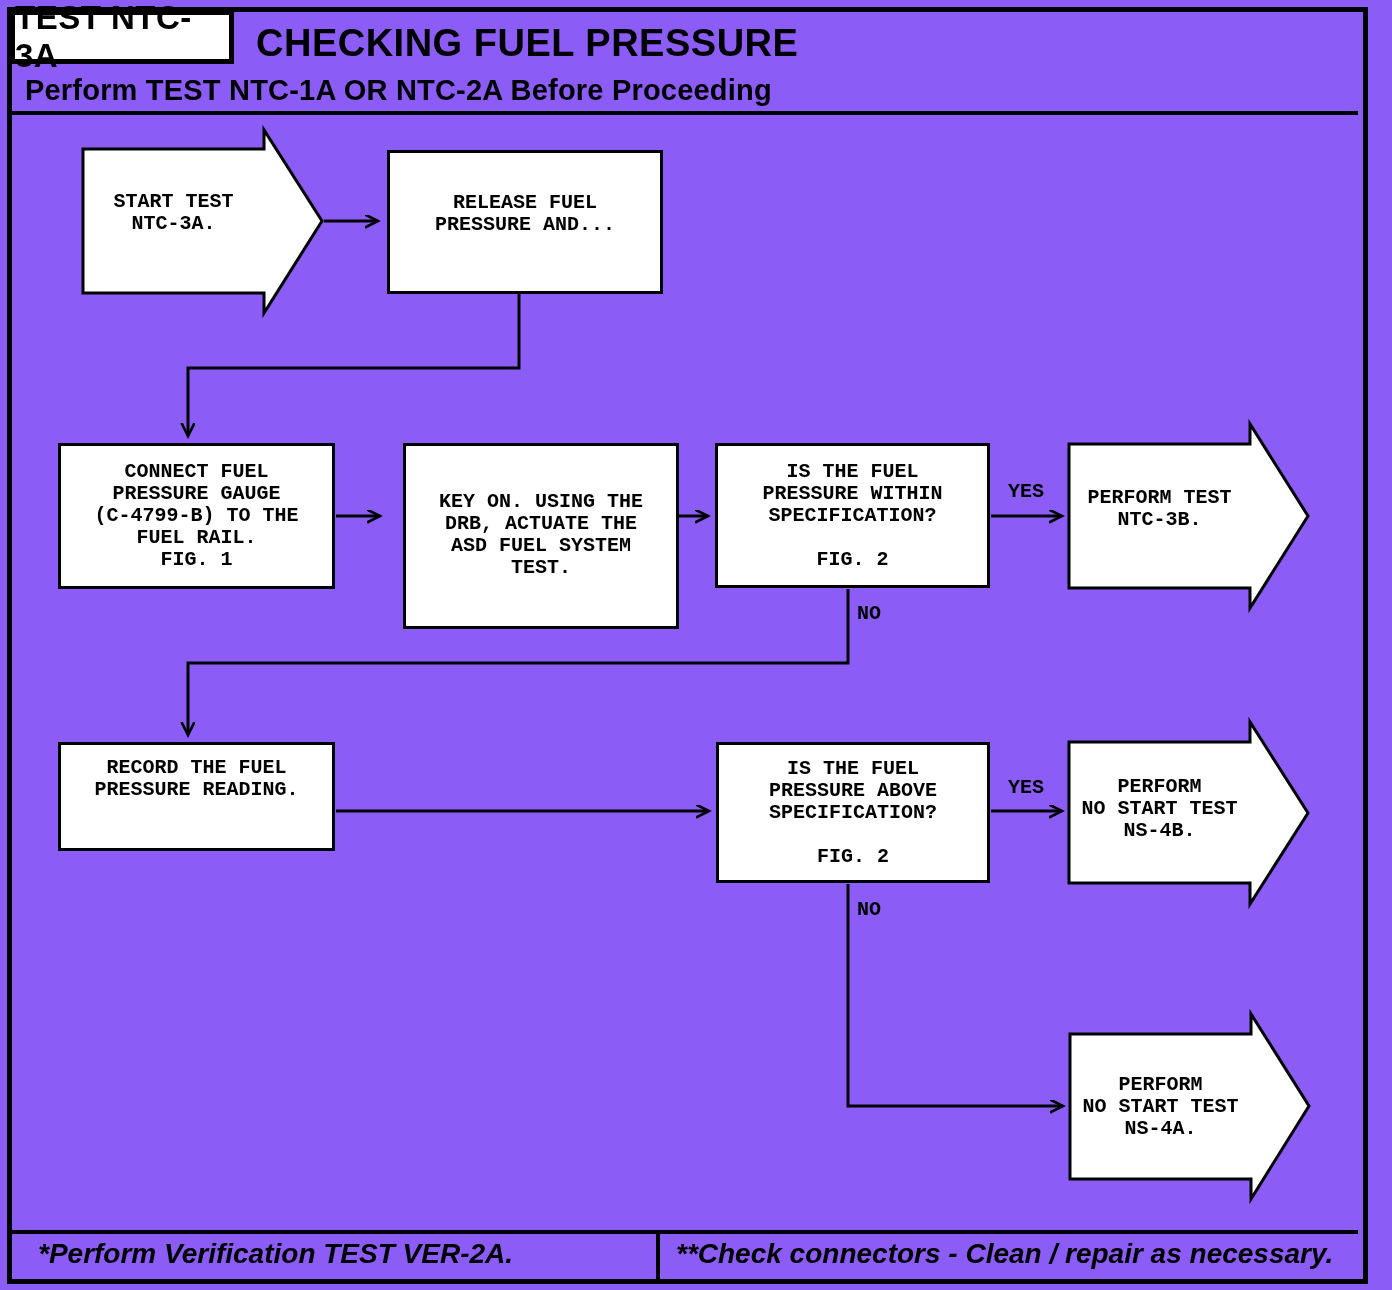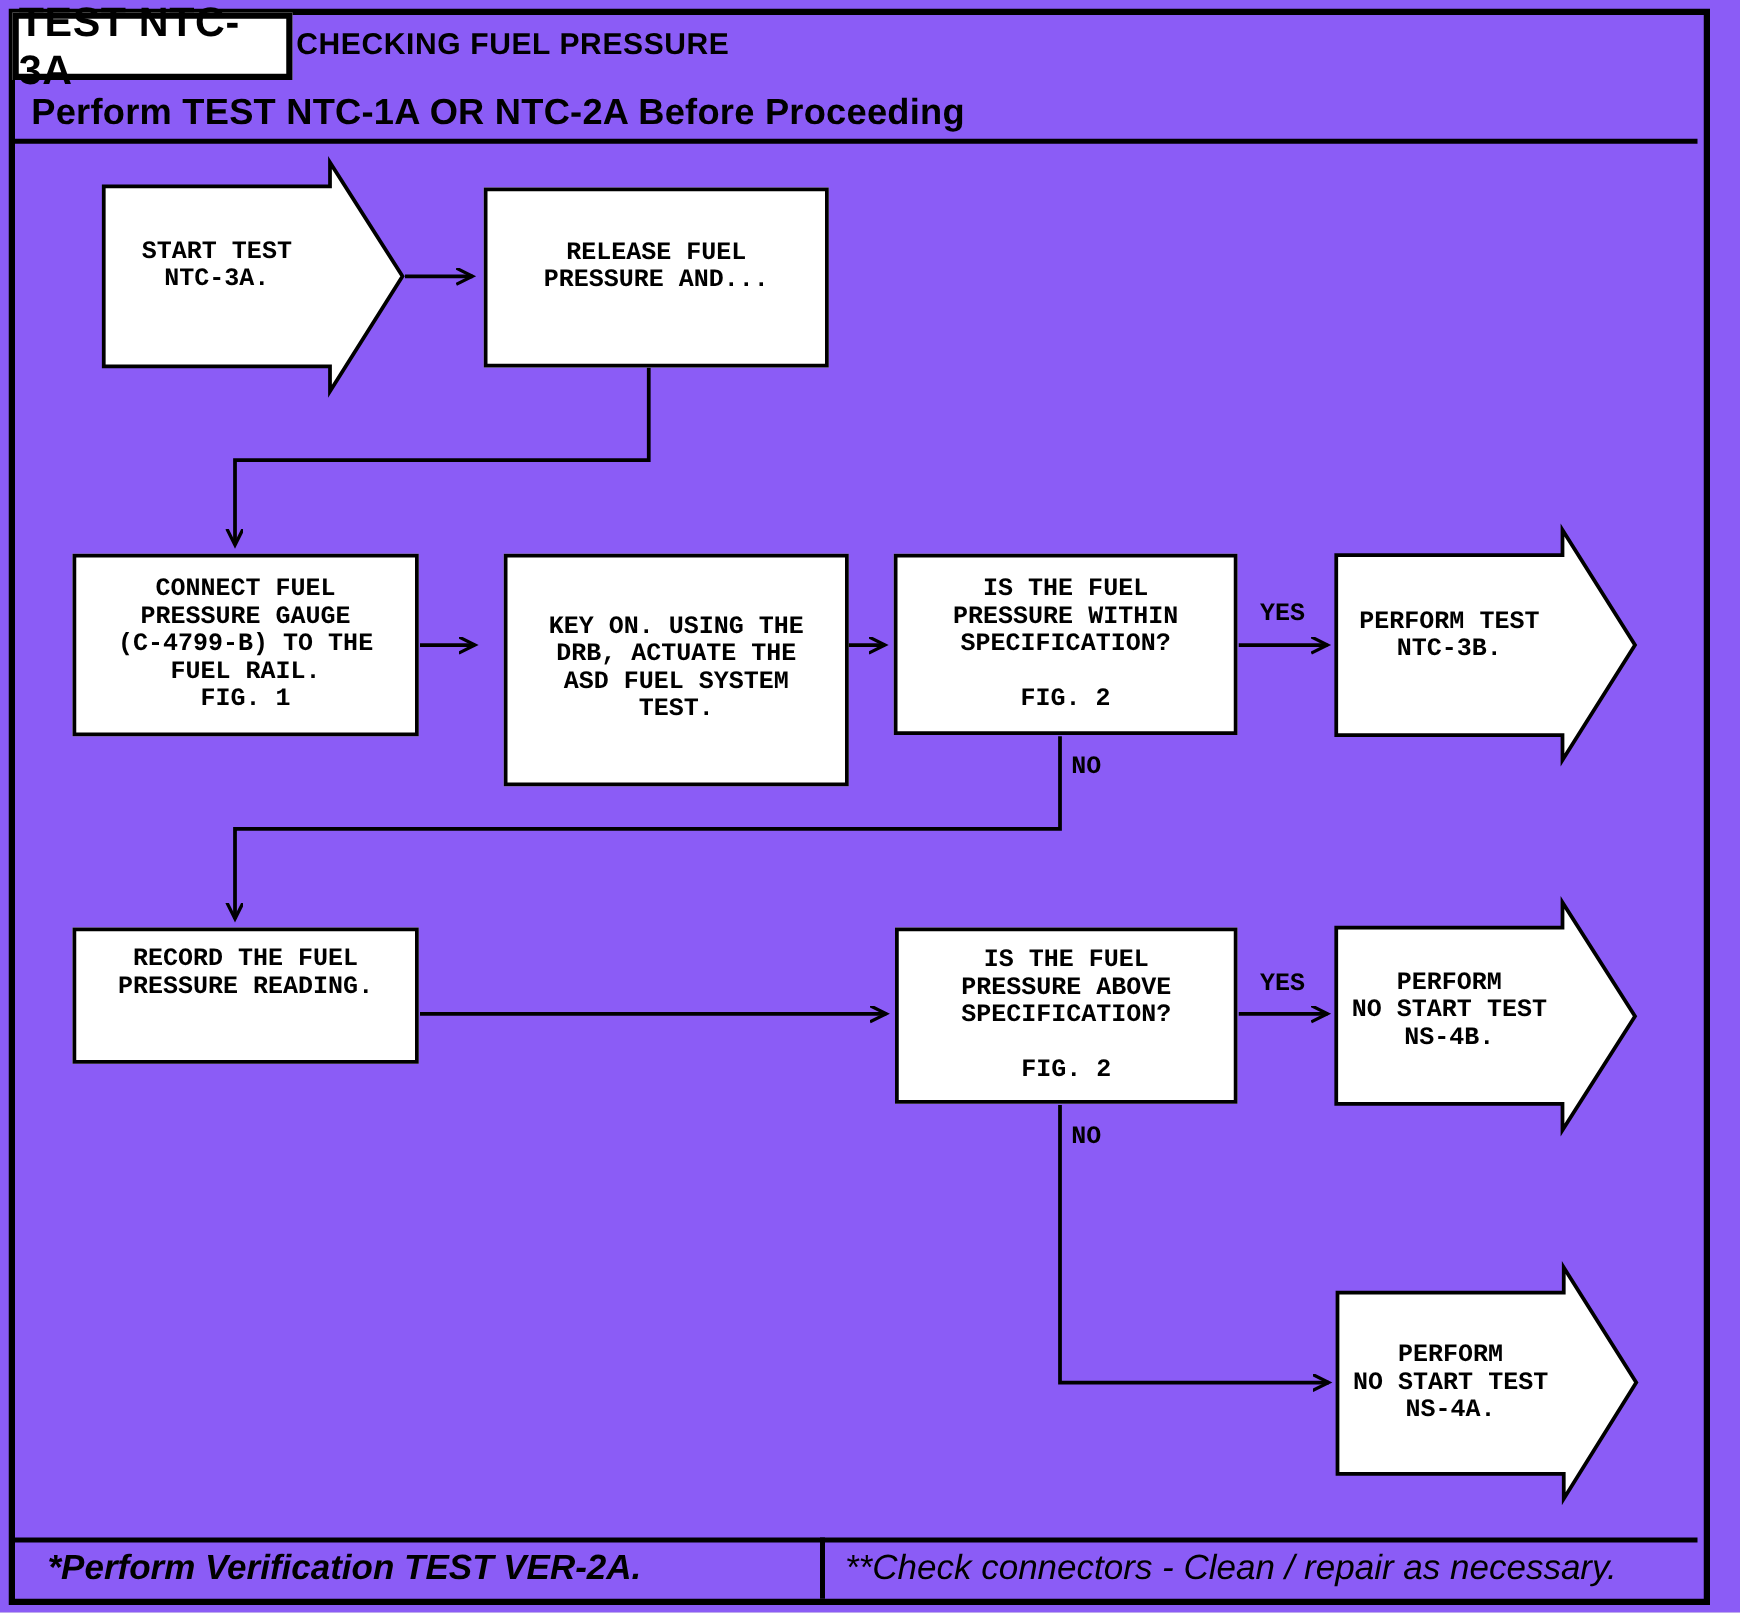--- a/index.html
+++ b/index.html
@@ -4,41 +4,41 @@
 <style>
   html,body{margin:0;padding:0;background:#e8e8e8;}
   .page{position:relative;width:1392px;height:1290px;background:#8b5cf6;
         font-family:"Liberation Sans",sans-serif;color:#000;overflow:hidden;}
   .page-border{position:absolute;left:7px;top:7px;width:1351px;height:1267px;
         border:5px solid #000;}
   
   .test-id-box{position:absolute;left:10px;top:10px;width:214px;height:44px;
         border:5px solid #000;background:#fff;display:flex;align-items:center;justify-content:center;
         font-weight:bold;font-size:33px;letter-spacing:0.5px;}
-  .doc-title{position:absolute;left:237px;top:22px;font-weight:bold;font-size:24px;letter-spacing:0.5px;}
+  .doc-title{position:absolute;left:256px;top:22px;font-weight:bold;font-size:38px;letter-spacing:0.5px;}
   .sub-instruction{position:absolute;left:25px;top:74px;font-weight:bold;font-size:29px;letter-spacing:0.2px;}
   .sub-rule{position:absolute;left:12px;top:111px;width:1346px;height:4px;background:#000;}
   
   .flow-svg{position:absolute;left:0;top:0;width:1392px;height:1290px;}
   
   .node{position:absolute;box-sizing:border-box;border:3px solid #000;background:#fff;
         display:flex;align-items:center;justify-content:center;text-align:center;
         font-family:"Liberation Mono","DejaVu Sans Mono",monospace;font-weight:bold;
         font-size:20px;line-height:22px;white-space:pre-line;}
   .term-label{position:absolute;box-sizing:border-box;display:flex;align-items:center;justify-content:center;
         text-align:center;font-family:"Liberation Mono","DejaVu Sans Mono",monospace;font-weight:bold;
         font-size:20px;line-height:22px;white-space:pre-line;background:transparent;}
   .edge-label{position:absolute;font-family:"Liberation Mono","DejaVu Sans Mono",monospace;
         font-weight:bold;font-size:20px;line-height:22px;}
   .center{text-align:center;}
   
   .footer-rule{position:absolute;left:12px;top:1230px;width:1346px;height:4px;background:#000;}
   .footer-divider{position:absolute;left:656px;top:1230px;width:4px;height:49px;background:#000;}
   .footer-left{position:absolute;left:26px;top:1238px;font-weight:bold;font-style:italic;font-size:28px;margin-left:12px;}
-  .footer-right{position:absolute;left:676px;top:1238px;font-weight:normal;font-style:italic;font-size:28px;}
+  .footer-right{position:absolute;left:676px;top:1238px;font-weight:bold;font-style:italic;font-size:28px;}
 </style>
 </head>
 <body>
 
 <div class="page">
 
   <div class="page-border"></div>
 
   <svg class="flow-svg" viewBox="0 0 1392 1290" xmlns="http://www.w3.org/2000/svg">
     <defs>

